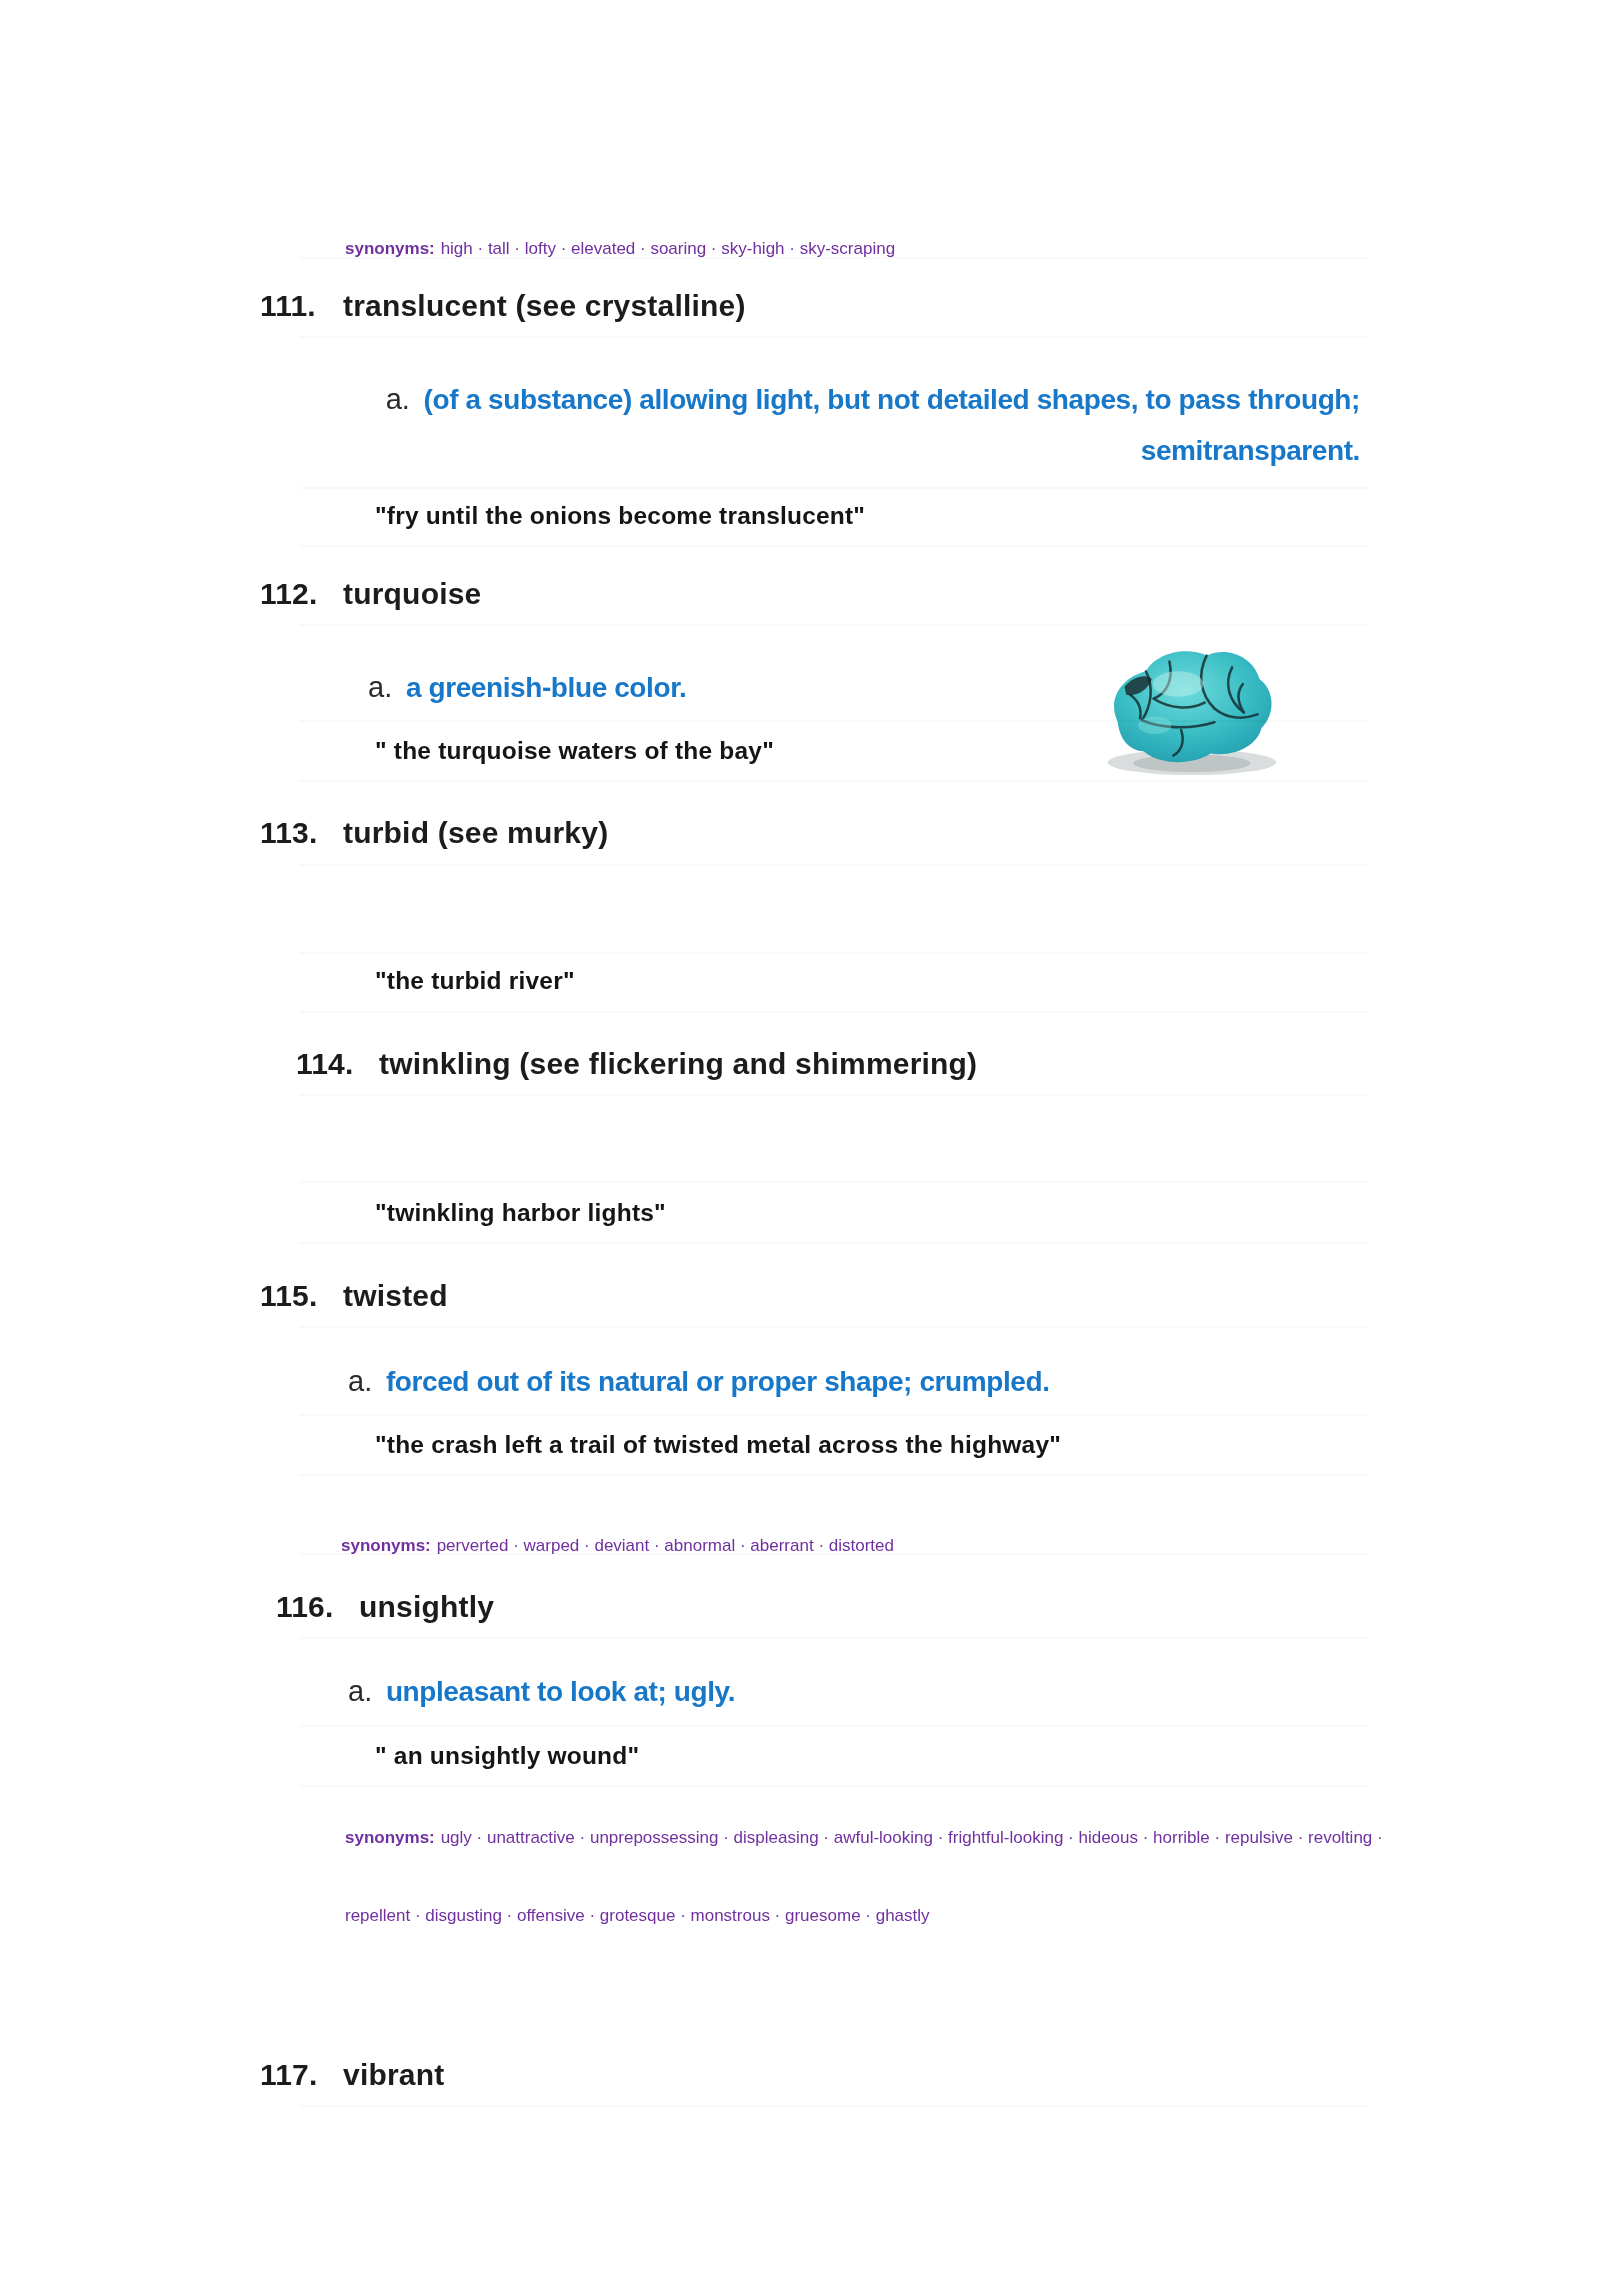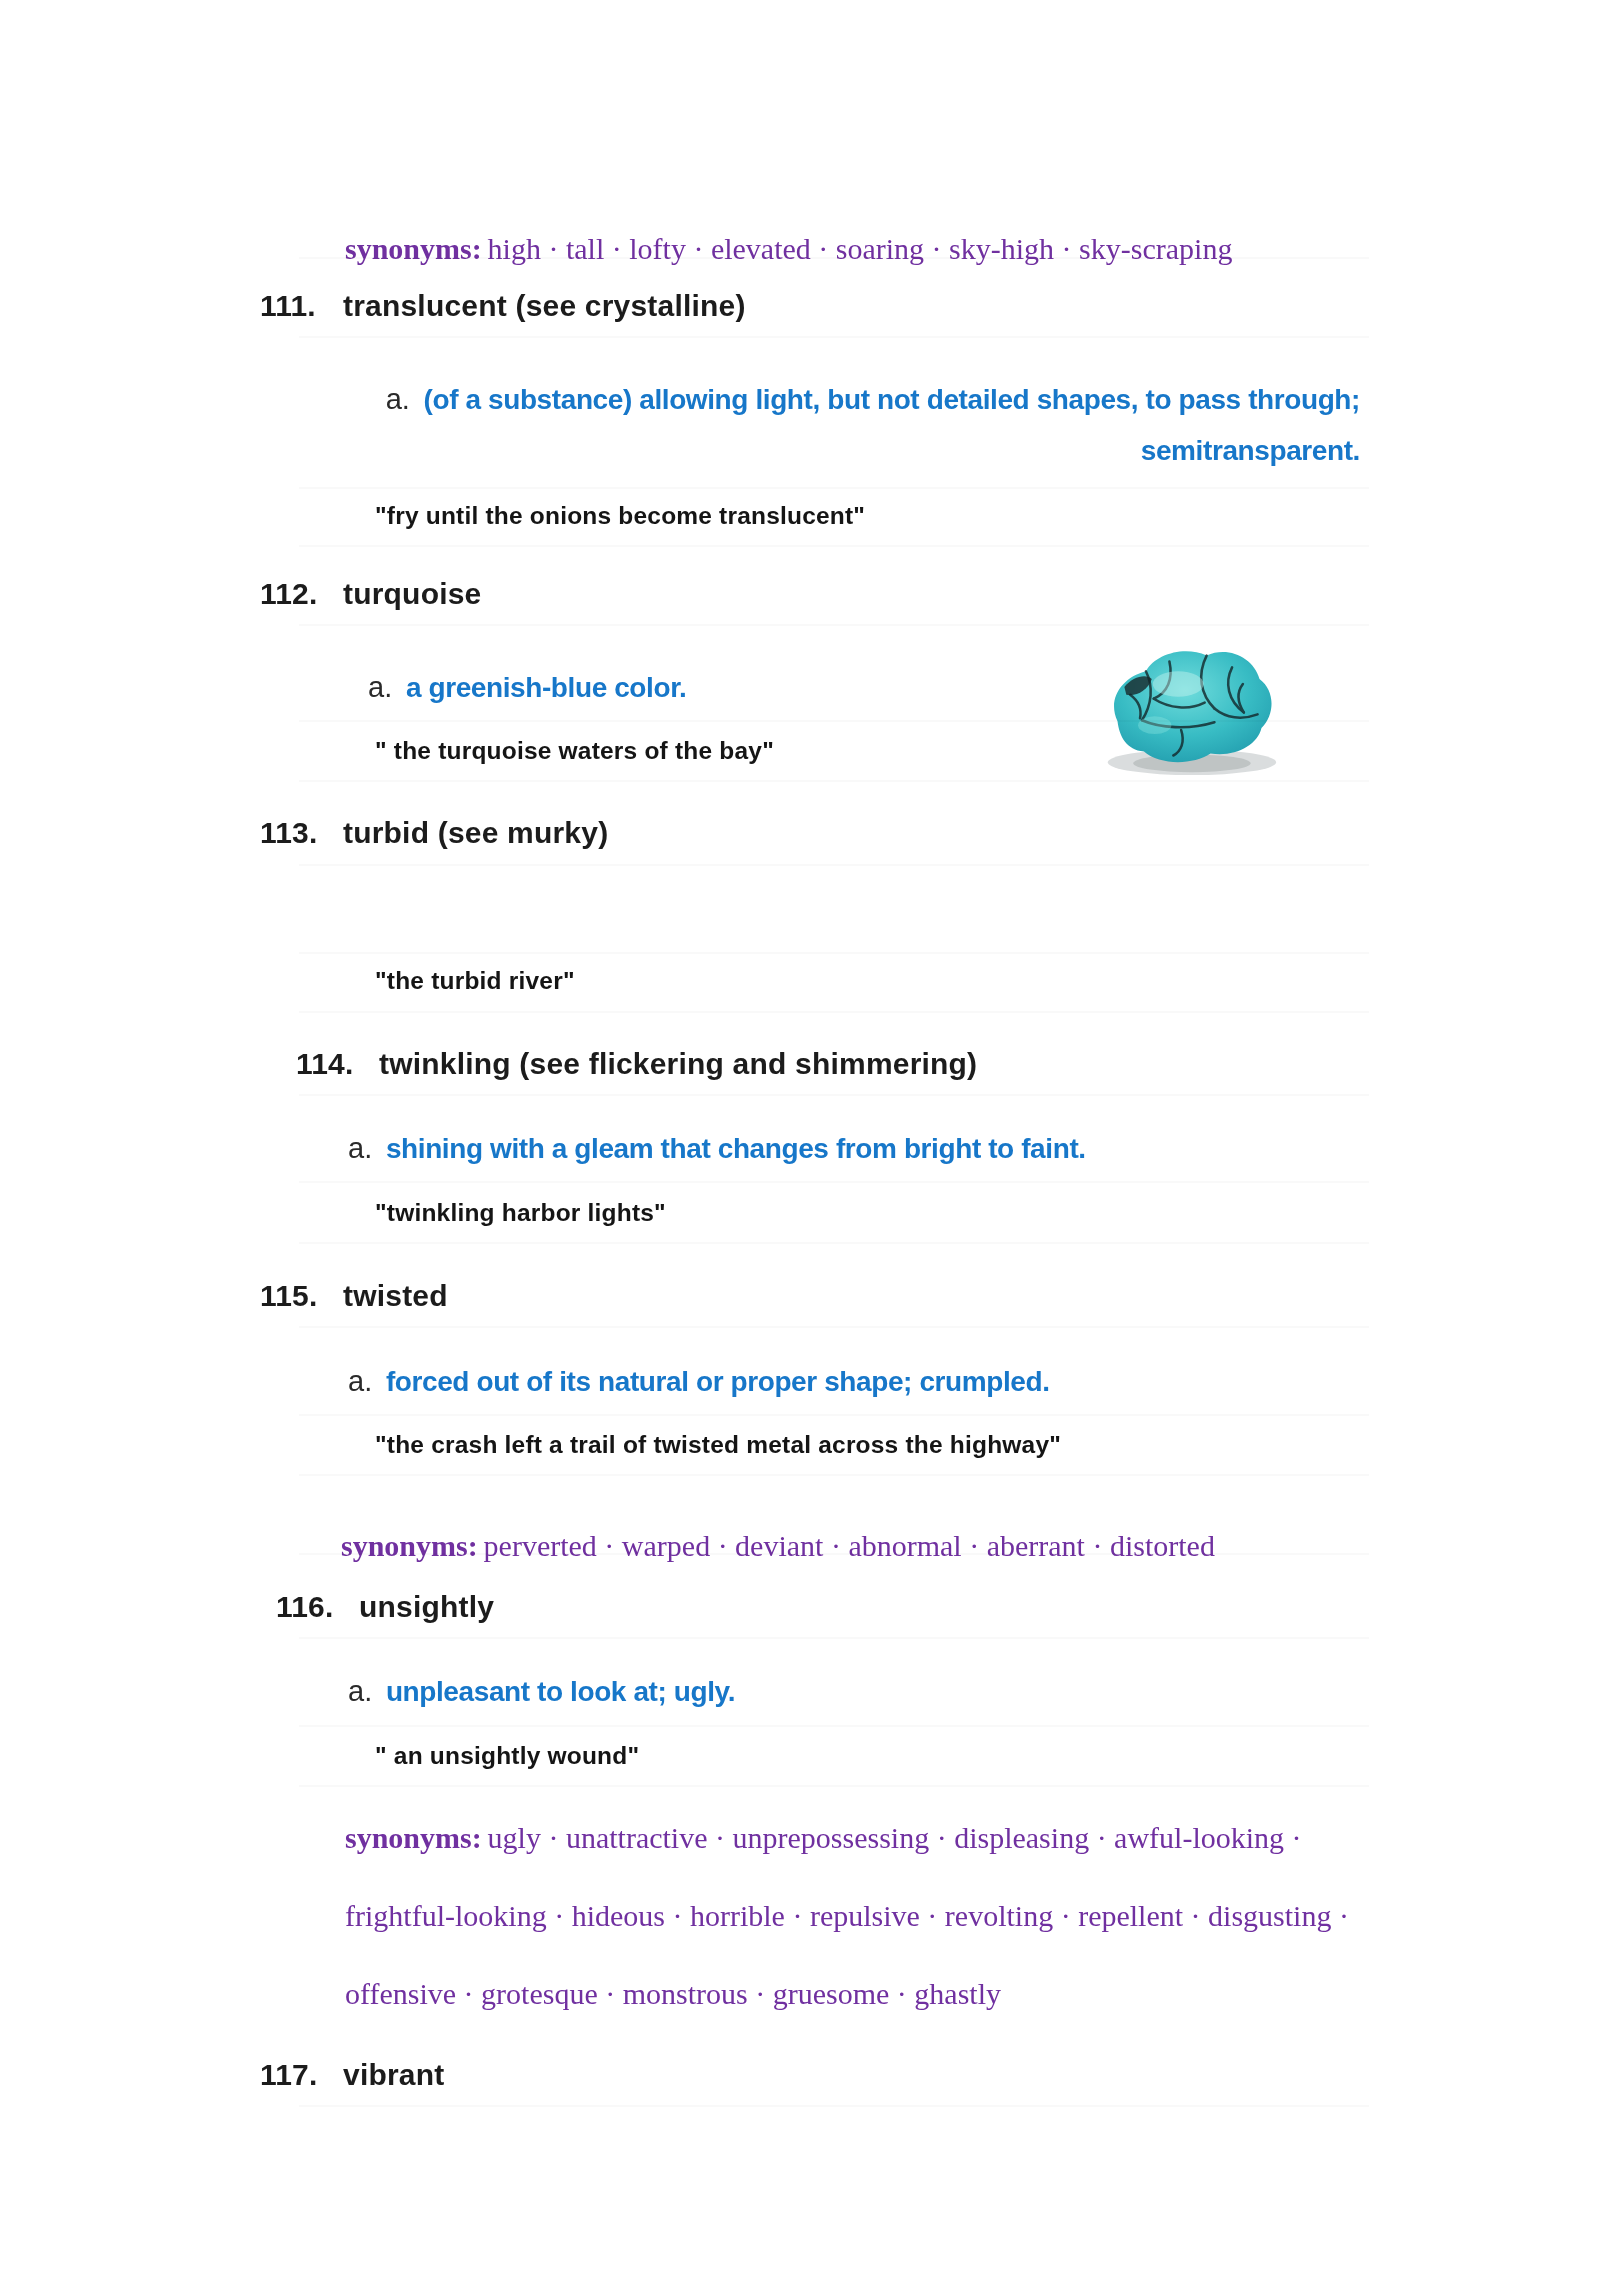--- a/index.html
+++ b/index.html
@@ -16,21 +16,21 @@
   
   .heading{display:flex;font-size:30px;font-weight:bold;color:var(--ink,#1c1c1c);letter-spacing:0.2px;}
   .heading .num{width:83px;flex:0 0 83px;}
   
   .defrow{font-size:28px;line-height:51px;white-space:normal;}
   .defrow .alabel{color:#2a2a2a;font-weight:400;font-size:29px;margin-right:13.7px;}
   .defrow .deftext{color:var(--blue,#1777c9);font-weight:bold;letter-spacing:-0.4px;}
   
   .quote{font-size:24.5px;font-weight:bold;color:#151515;letter-spacing:0.2px;}
   
-  .syn{font-size:30px;color:var(--purple,#7030a0);white-space:normal;line-height:78px;font-family:Liberation Serif, serif;}
+  .syn{font-size:17px;color:var(--purple,#7030a0);white-space:normal;line-height:78px;}
   .syn .synlabel{font-weight:bold;margin-right:5.9px;}
   .stone{position:absolute;}
 </style>
 </head>
 <body>
 
 <div class="page">
 
   <div class="block syn" style="left:345px;top:210px;"><span class="synlabel">synonyms:</span><span>high · tall · lofty · elevated · soaring · sky-high · sky-scraping</span></div>
 
@@ -79,21 +79,20 @@
   <div class="block heading" style="left:260px;top:816px;">
     <span class="num">113.</span>
     <span>turbid (see murky)</span>
   </div>
   <div class="block quote" style="left:375px;top:967px;">"the turbid river"</div>
 
   <div class="block heading" style="left:260px;top:1047px;margin-left:36px;">
     <span class="num">114.</span>
     <span>twinkling (see flickering and shimmering)</span>
   </div>
-  <div class="block defrow" style="left:348px;top:1123px;width:1024px;"><span class="alabel">a.</span><span class="deftext">shining with a gleam that changes from bright to faint.</span></div>
   <div class="block quote" style="left:375px;top:1199px;">"twinkling harbor lights"</div>
 
   <div class="block heading" style="left:260px;top:1279px;">
     <span class="num">115.</span>
     <span>twisted</span>
   </div>
   <div class="block defrow" style="left:348px;top:1356px;width:1024px;"><span class="alabel">a.</span><span class="deftext">forced out of its natural or proper shape; crumpled.</span></div>
   <div class="block quote" style="left:375px;top:1431px;">"the crash left a trail of twisted metal across the highway"</div>
   <div class="block syn" style="left:341px;top:1507px;"><span class="synlabel">synonyms:</span><span>perverted · warped · deviant · abnormal · aberrant · distorted</span></div>
 

